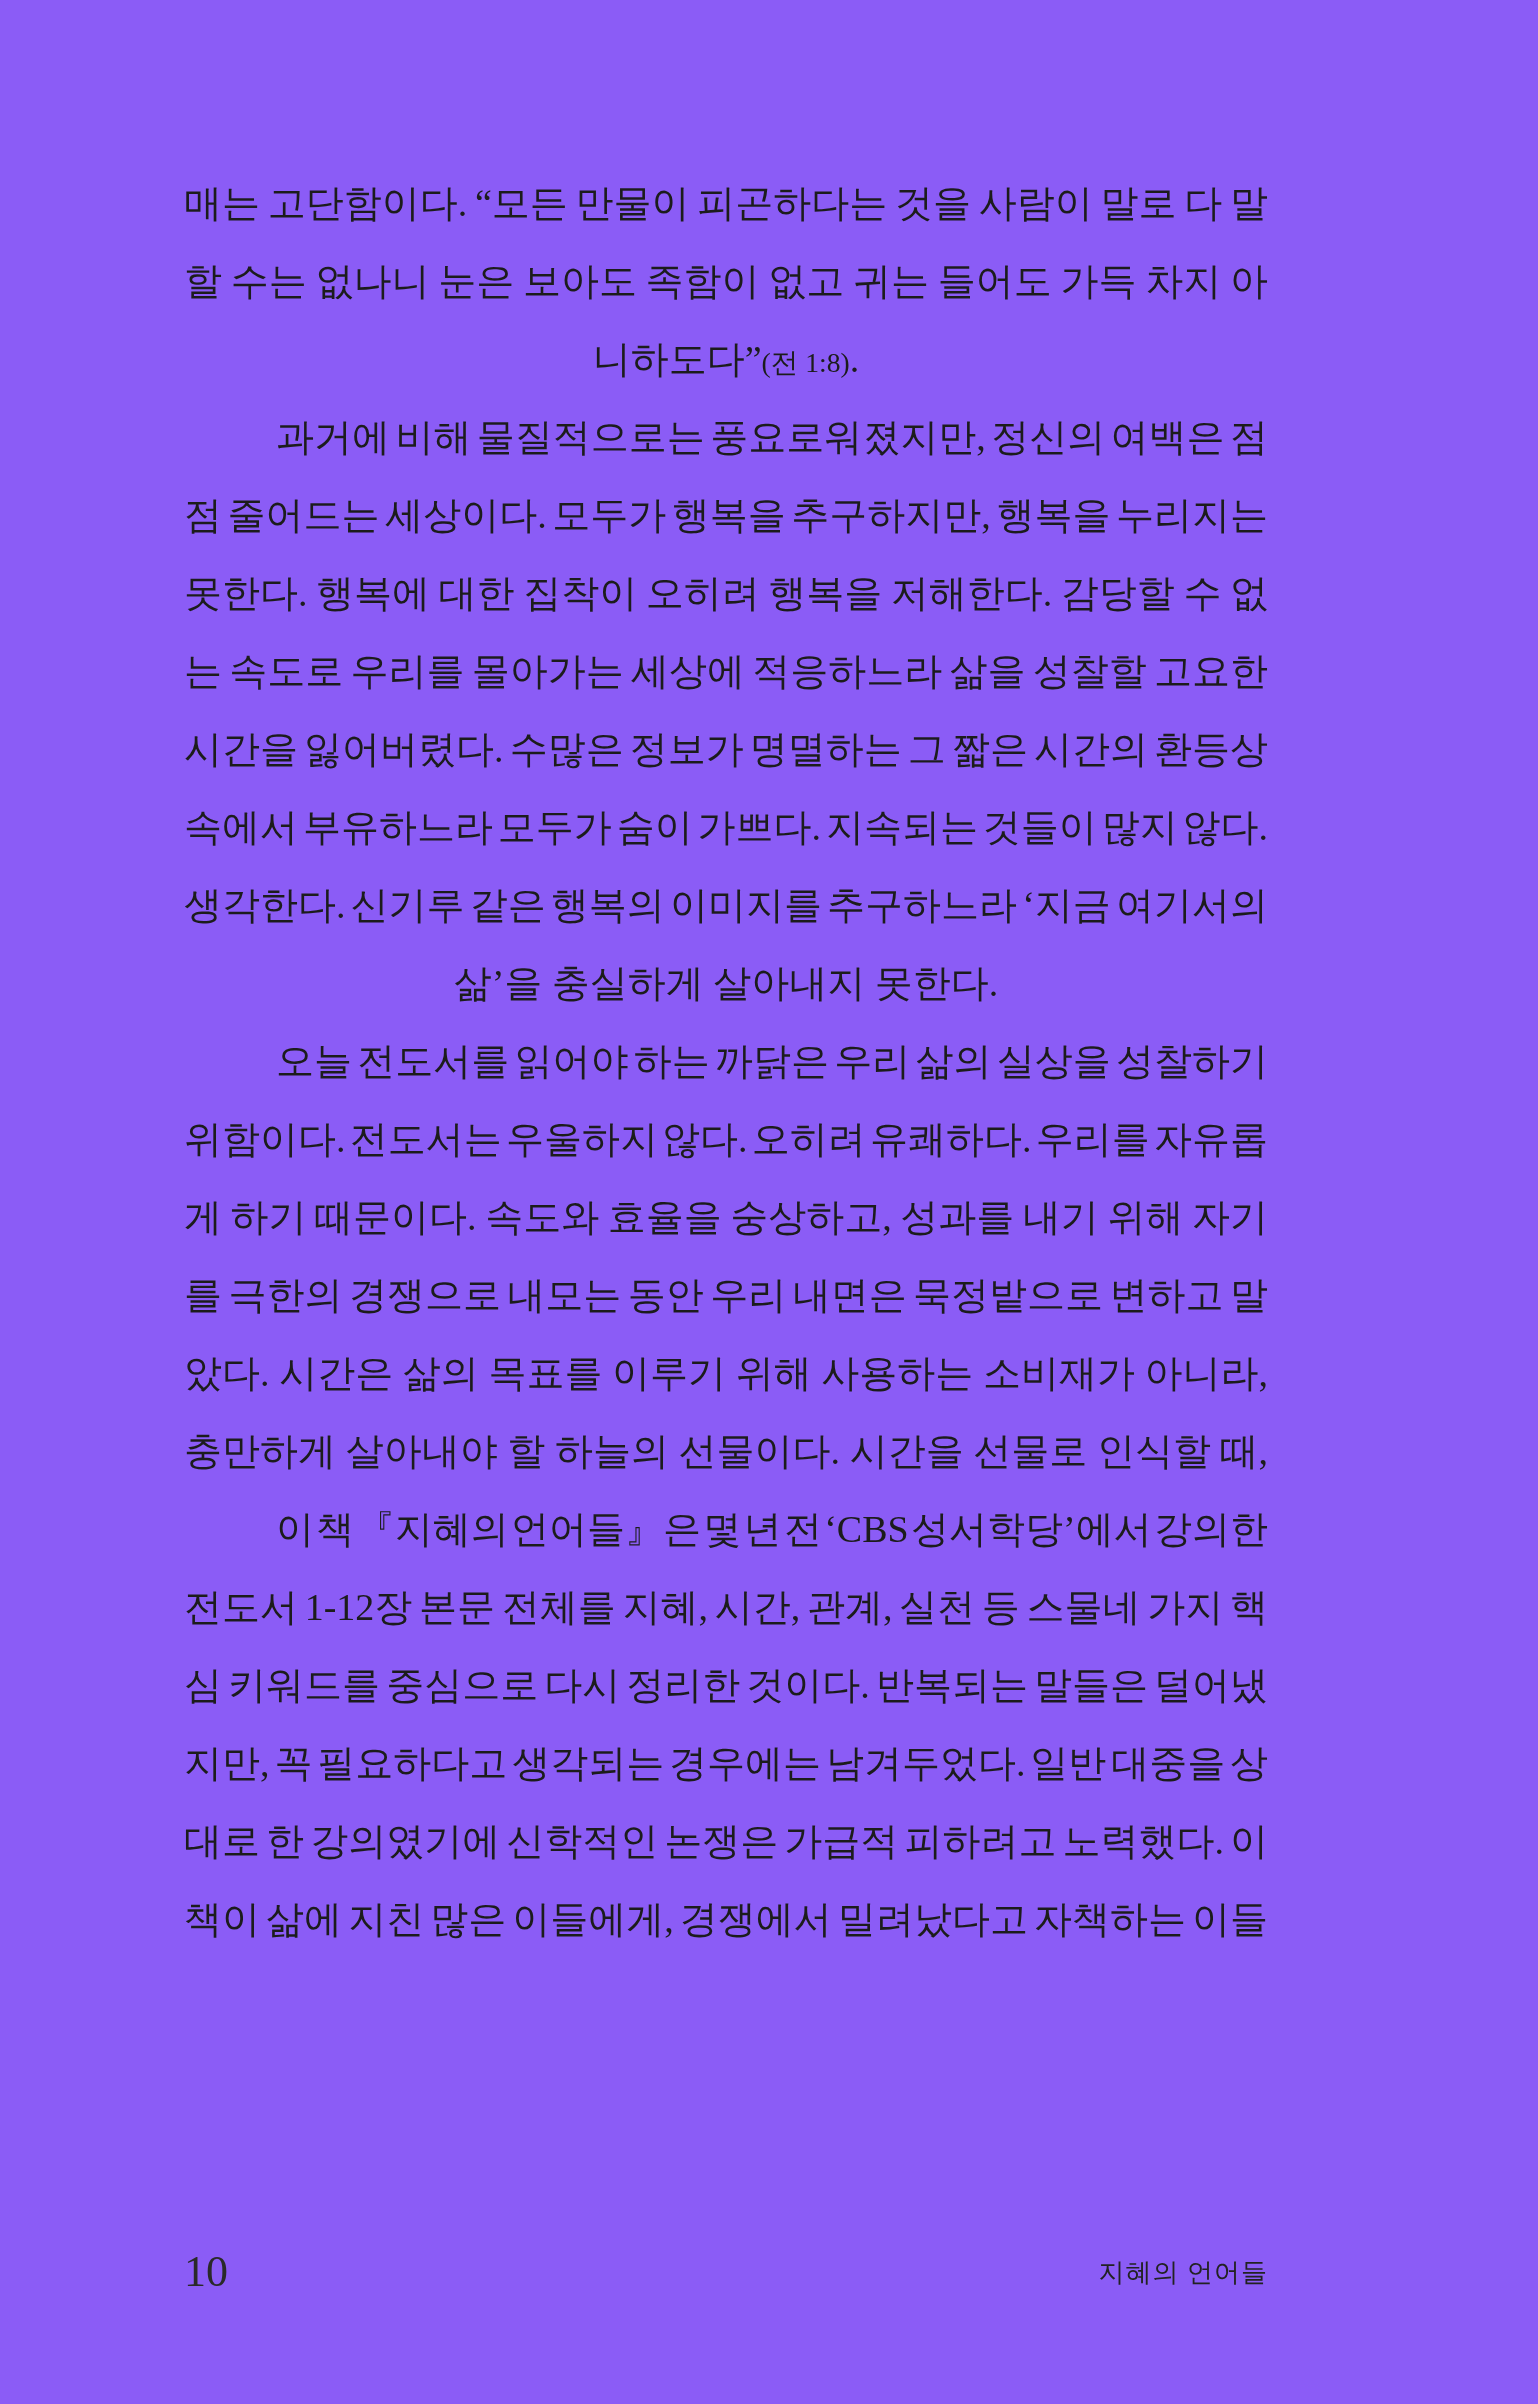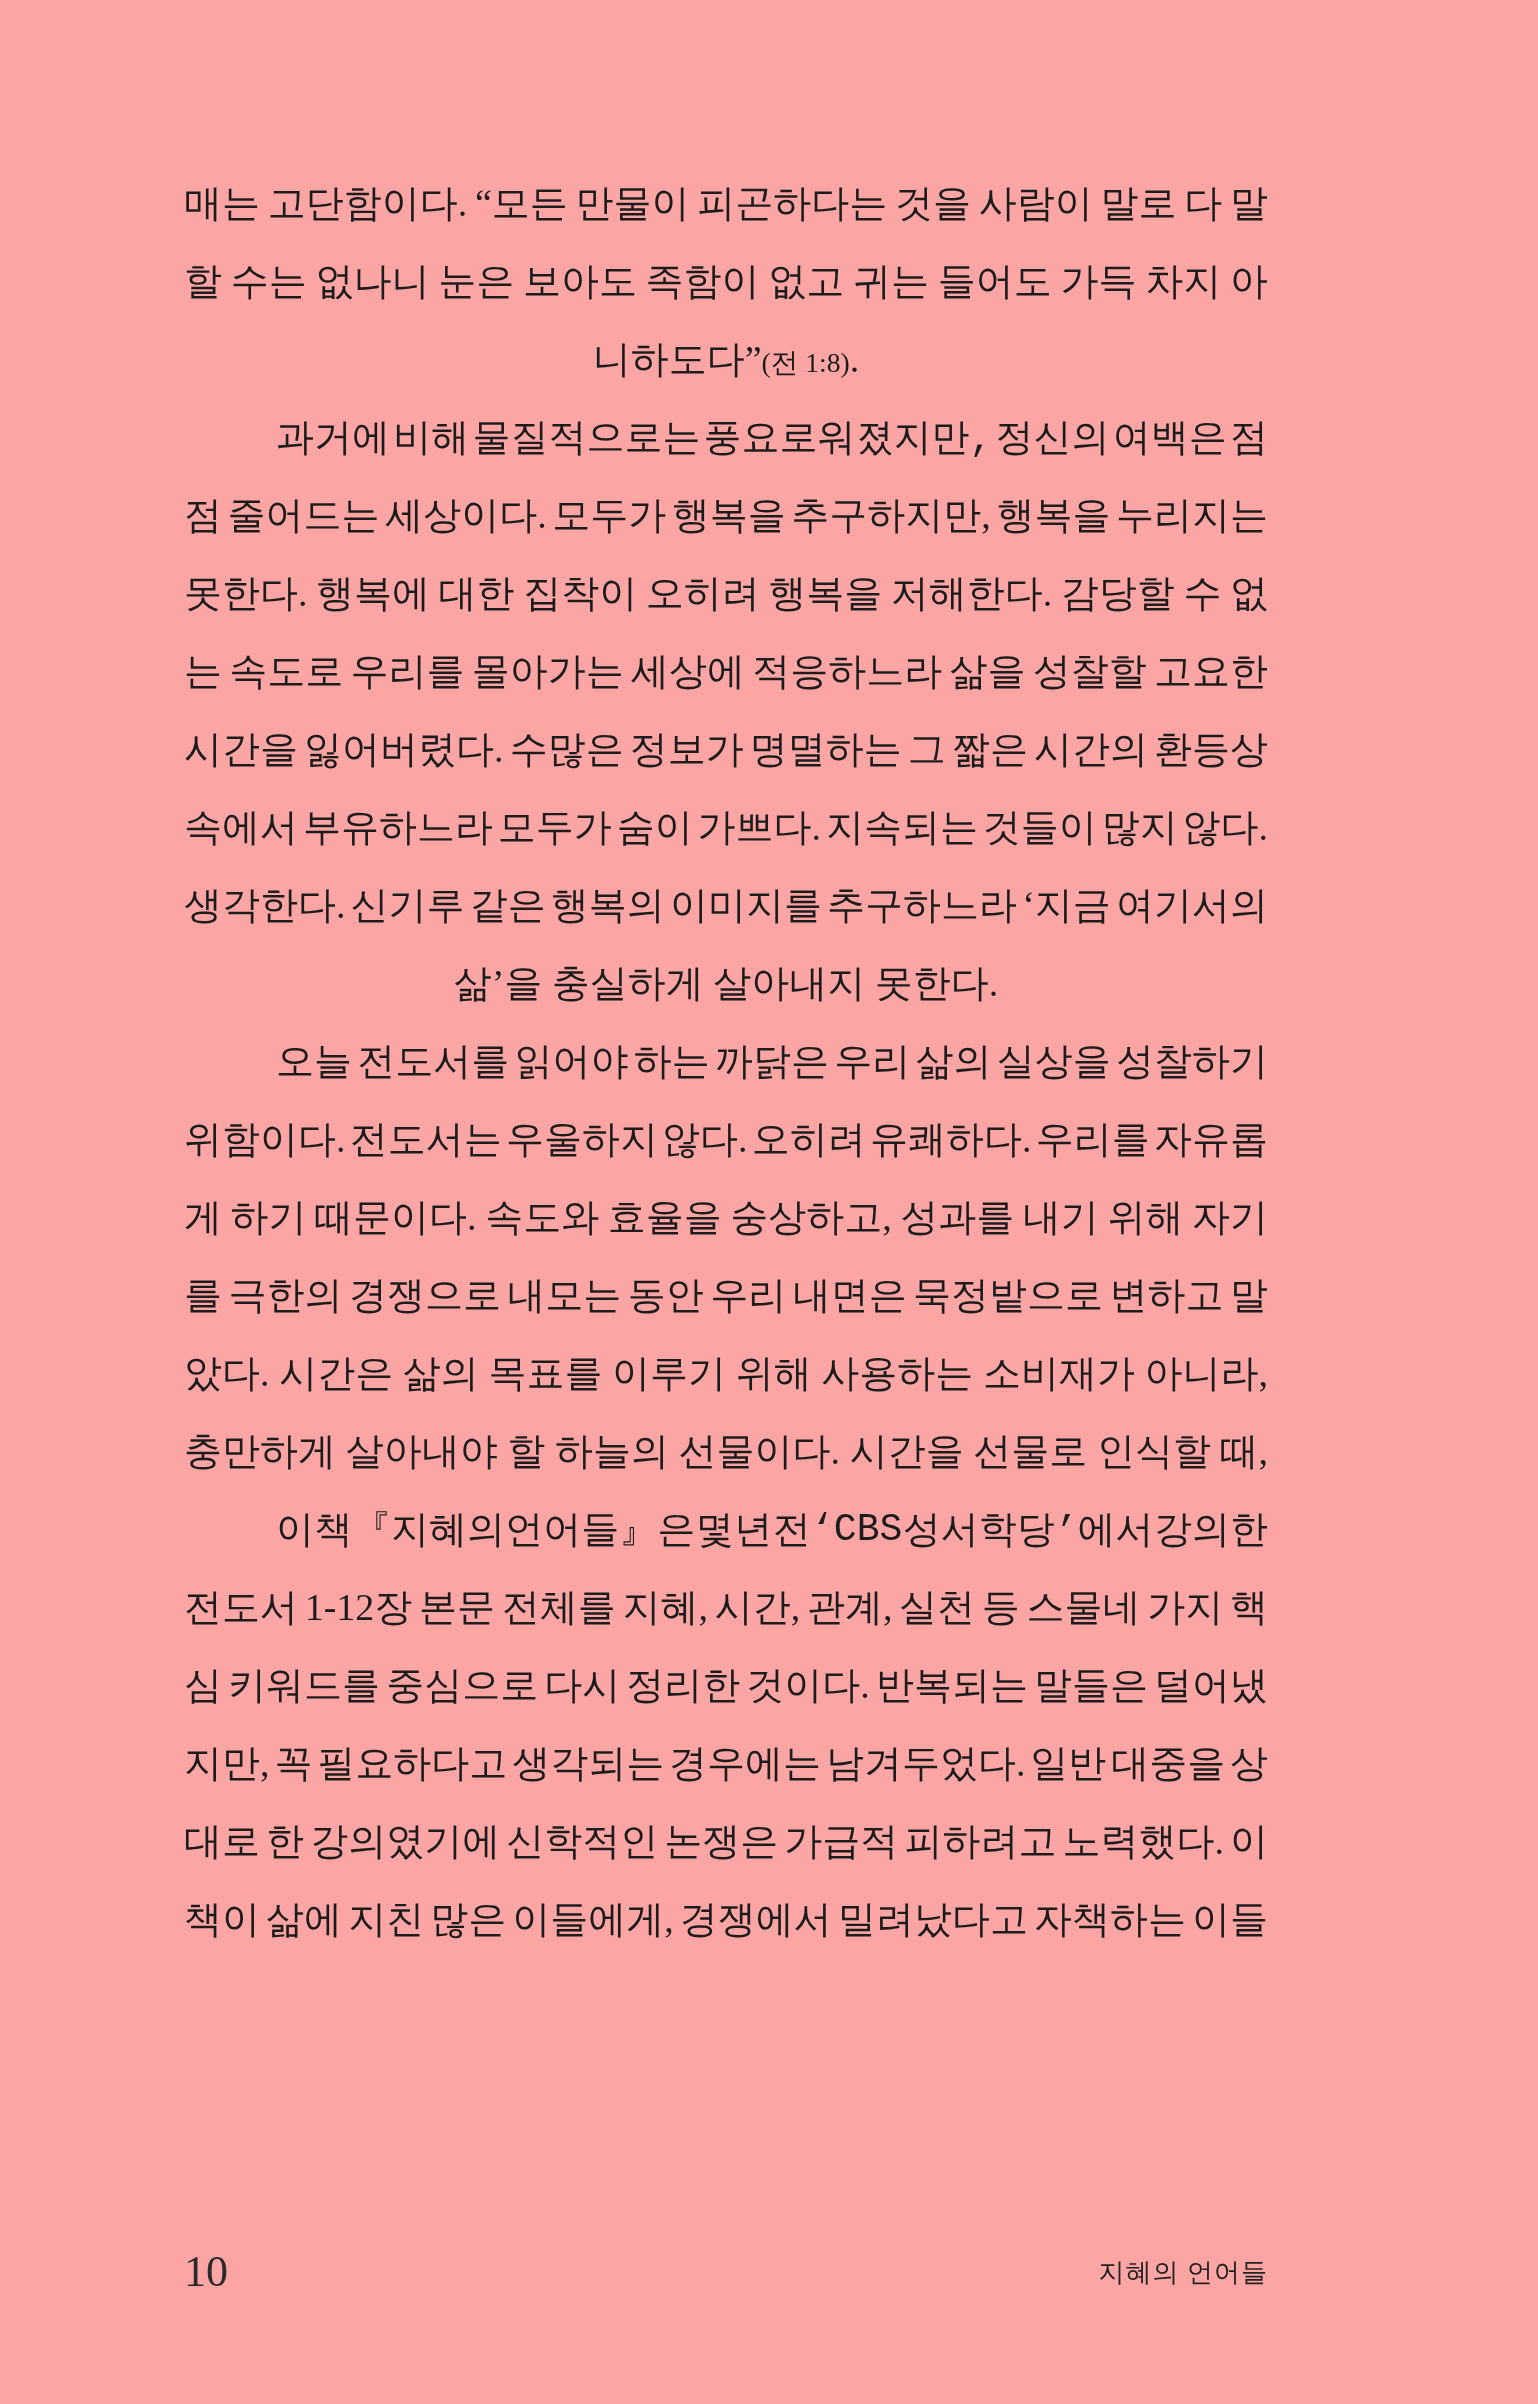--- a/index.html
+++ b/index.html
@@ -4,21 +4,21 @@
 <style>
   html, body {
     margin: 0;
     padding: 0;
     background: #e8e8e8;
   }
   #book-page {
     position: relative;
     width: 1539px;
     height: 2404px;
-    background: #fca5a5;
+    background: #8b5cf6;
     font-family: "Liberation Serif", "DejaVu Serif", serif;
     color: #1c1c1c;
     overflow: hidden;
   }
   #text-block {
     position: absolute;
     left: 184px;
     top: 164px;
     width: 1084px;
   }
@@ -36,21 +36,20 @@
     justify-content: space-between;
     align-items: center;
   }
   .line.leftalign {
     display: block;
     line-height: 78px;
     text-align: center;
   }
   .line.indent {
     padding-left: 92px;
-    font-family: Liberation Mono, monospace;
   }
   .word {
     display: inline-block;
     white-space: pre;
   }
   .seg-small {
     font-size: 27.6px;
   }
   #footer {
     position: absolute;

